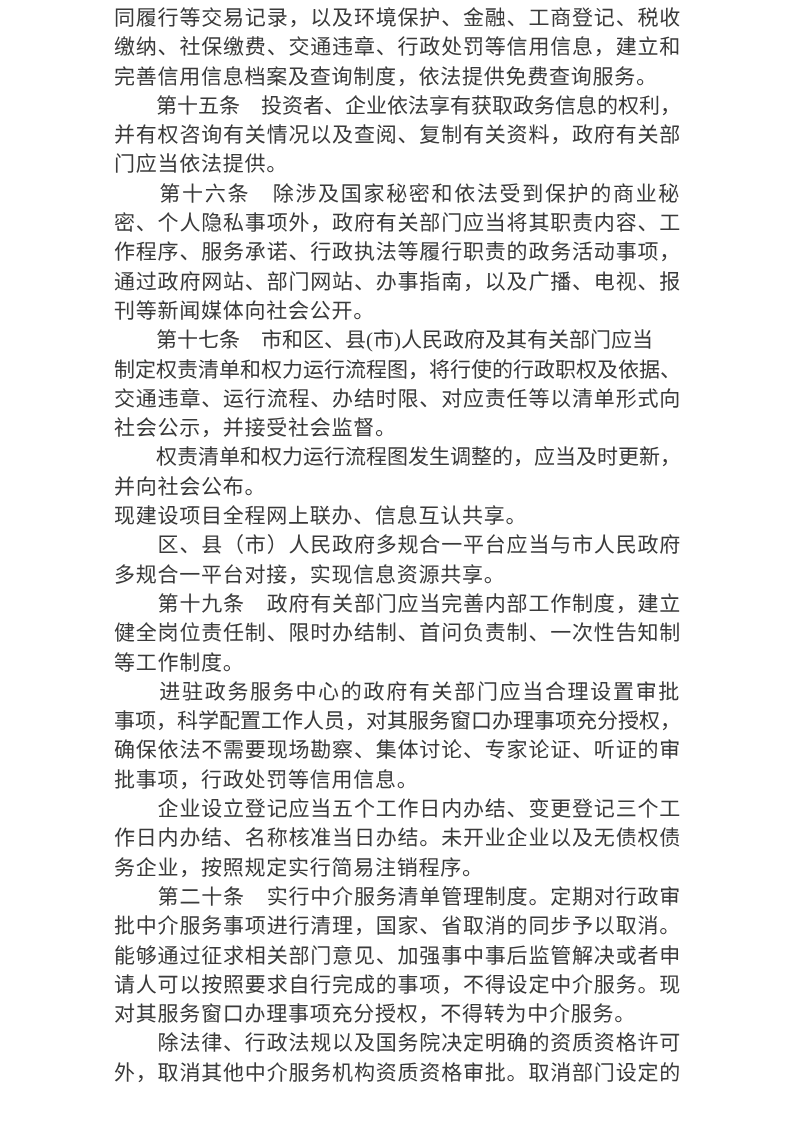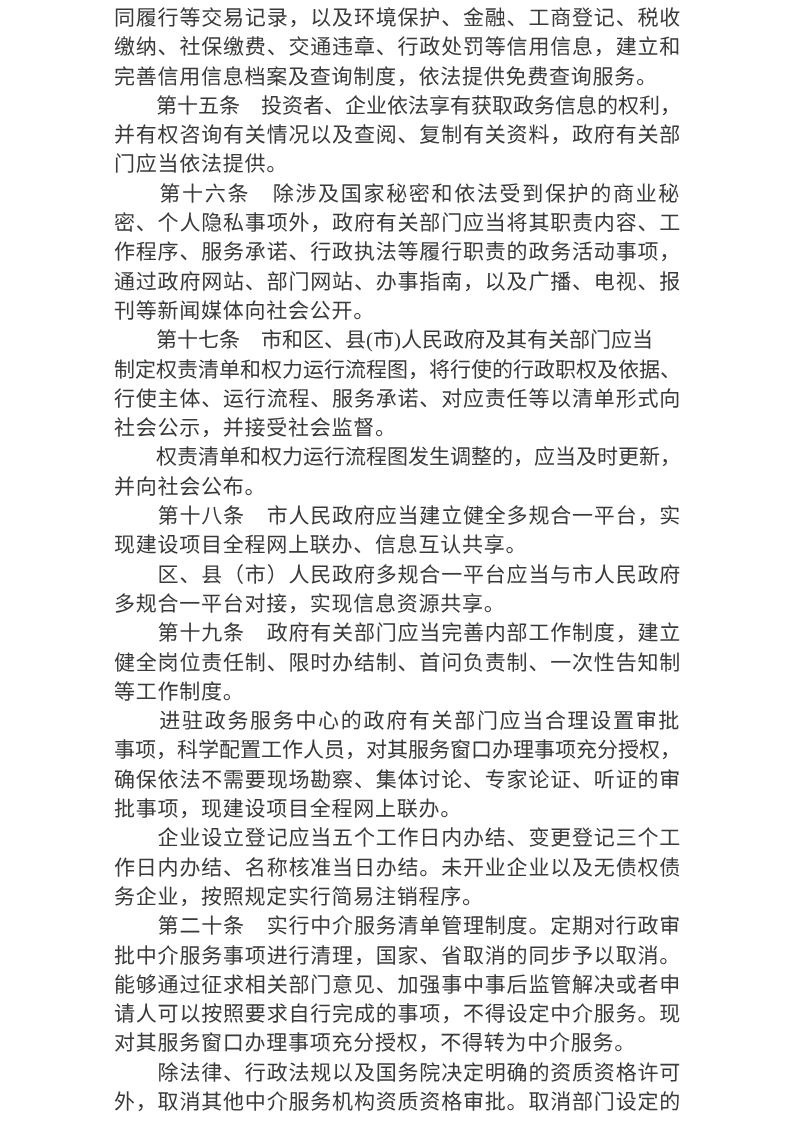--- a/index.html
+++ b/index.html
@@ -62,50 +62,49 @@
       <div class="line just" style="letter-spacing: 1.68px;">　　第十六条　除涉及国家秘密和依法受到保护的商业秘</div>
       <div class="line just" style="letter-spacing: 0.81px;">密、个人隐私事项外，政府有关部门应当将其职责内容、工</div>
       <div class="line just" style="letter-spacing: 0.81px;">作程序、服务承诺、行政执法等履行职责的政务活动事项，</div>
       <div class="line just" style="letter-spacing: 0.81px;">通过政府网站、部门网站、办事指南，以及广播、电视、报</div>
       <div class="line last">刊等新闻媒体向社会公开。</div>
     </div>
 
     <div class="para">
       <div class="line just" style="letter-spacing: 0px;">　　第十七条　市和区、县(市)人民政府及其有关部门应当</div>
       <div class="line just" style="letter-spacing: 0px;">制定权责清单和权力运行流程图，将行使的行政职权及依据、</div>
-      <div class="line just" style="letter-spacing: 0.81px;">行使主体、运行流程、服务承诺、对应责任等以清单形式向</div>
+      <div class="line just" style="letter-spacing: 0.81px;">交通违章、运行流程、办结时限、对应责任等以清单形式向</div>
       <div class="line last">社会公示，并接受社会监督。</div>
     </div>
 
     <div class="para">
       <div class="line just" style="letter-spacing: 0px;">　　权责清单和权力运行流程图发生调整的，应当及时更新，</div>
       <div class="line last">并向社会公布。</div>
     </div>
 
     <div class="para">
-      <div class="line just" style="letter-spacing: 0.81px;">　　第十八条　市人民政府应当建立健全多规合一平台，实</div>
       <div class="line last">现建设项目全程网上联办、信息互认共享。</div>
     </div>
 
     <div class="para">
       <div class="line just" style="letter-spacing: 0.81px;">　　区、县（市）人民政府多规合一平台应当与市人民政府</div>
       <div class="line last">多规合一平台对接，实现信息资源共享。</div>
     </div>
 
     <div class="para">
       <div class="line just" style="letter-spacing: 0.81px;">　　第十九条　政府有关部门应当完善内部工作制度，建立</div>
       <div class="line just" style="letter-spacing: 0.81px;">健全岗位责任制、限时办结制、首问负责制、一次性告知制</div>
       <div class="line last">等工作制度。</div>
     </div>
 
     <div class="para">
       <div class="line just" style="letter-spacing: 1.68px;">　　进驻政务服务中心的政府有关部门应当合理设置审批</div>
       <div class="line just" style="letter-spacing: 0px;">事项，科学配置工作人员，对其服务窗口办理事项充分授权，</div>
       <div class="line just" style="letter-spacing: 0.81px;">确保依法不需要现场勘察、集体讨论、专家论证、听证的审</div>
-      <div class="line last">批事项，现建设项目全程网上联办。</div>
+      <div class="line last">批事项，行政处罚等信用信息。</div>
     </div>
 
     <div class="para">
       <div class="line just" style="letter-spacing: 0.81px;">　　企业设立登记应当五个工作日内办结、变更登记三个工</div>
       <div class="line just" style="letter-spacing: 0.81px;">作日内办结、名称核准当日办结。未开业企业以及无债权债</div>
       <div class="line last">务企业，按照规定实行简易注销程序。</div>
     </div>
 
     <div class="para">
       <div class="line just" style="letter-spacing: 0.81px;">　　第二十条　实行中介服务清单管理制度。定期对行政审</div>

